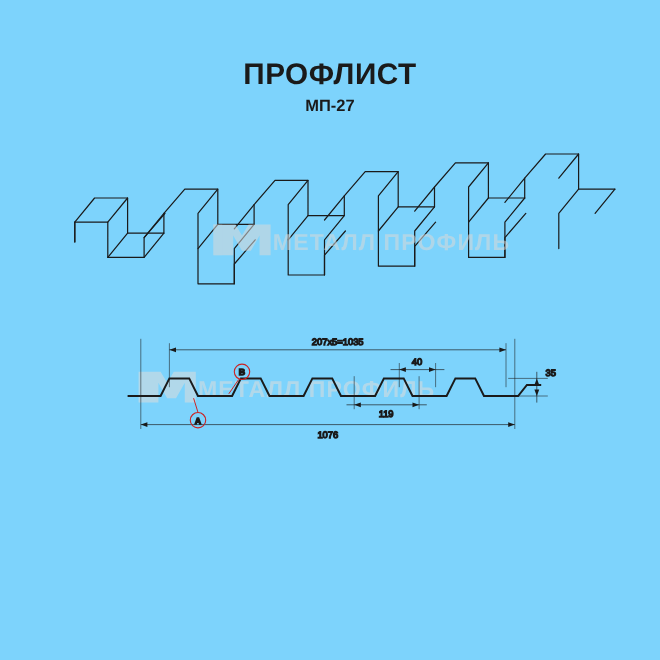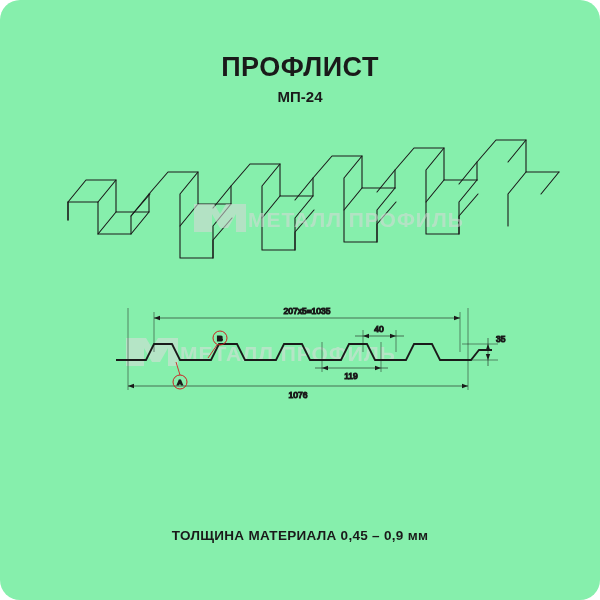--- a/index.html
+++ b/index.html
@@ -8,22 +8,21 @@
     width: 600px; height: 600px;
     background: #ffffff;
     font-family: "Liberation Sans", sans-serif;
     color: #1a1a1a;
     overflow: hidden;
   }
   #page {
     position: relative;
     width: 600px;
     height: 600px;
-    background: #86efac;
-    border-radius: 20px;
+    background: #7dd3fc;
   }
   .title {
     position: absolute;
     left: 0; right: 0;
     top: 52px;
     text-align: center;
     font-size: 27px;
     font-weight: 700;
     letter-spacing: 0.5px;
     color: #1a1a1a;
@@ -81,21 +80,21 @@
     fill: #cc2222;
     font-weight: 700;
   }
 </style>
 </head>
 <body>
 
 <div id="page">
 
   <div class="title">ПРОФЛИСТ</div>
-  <div class="subtitle">МП-24</div>
+  <div class="subtitle">МП-27</div>
 
   <div class="iso-wrap">
     <svg width="492" height="130" viewBox="0 0 492 130" fill="none" stroke="#1a1a1a" stroke-width="1.1" stroke-linejoin="round" stroke-linecap="round">
 
       <path d="M12 82 L12 64 L30 42 L60 42 L60 74 L93 74 L93 56 L112 34 L142 34 L142 66 L175 66 L175 48 L194 26 L224 26 L224 58 L257 58 L257 40 L276 18 L306 18 L306 50 L339 50"></path>
 
       <path d="M339 50 L339 32 L358 10 L388 10 L388 42 L421 42"></path>
 
       <path d="M12 64 L42 64 L42 96 L75 96 L75 78 L94 56"></path>
       <path d="M142 66 L124 88 L124 120 L157 120 L157 102 L176 80"></path>
@@ -204,15 +203,14 @@
       <circle cx="110" cy="44" r="7" fill="none" stroke="#cc2222" stroke-width="1"></circle>
       <text class="lbl-red" x="110" y="47" text-anchor="middle">B</text>
       <line x1="107" y1="51" x2="98" y2="64" stroke="#cc2222" stroke-width="0.9"></line>
 
       <circle cx="70" cy="88" r="7" fill="none" stroke="#cc2222" stroke-width="1"></circle>
       <text class="lbl-red" x="70" y="91" text-anchor="middle">A</text>
       <line x1="70" y1="81" x2="66" y2="68" stroke="#cc2222" stroke-width="0.9"></line>
     </svg>
   </div>
 
-  <div class="footer">ТОЛЩИНА МАТЕРИАЛА 0,45 – 0,9 мм</div>
 
 </div>
 
 </body></html>

